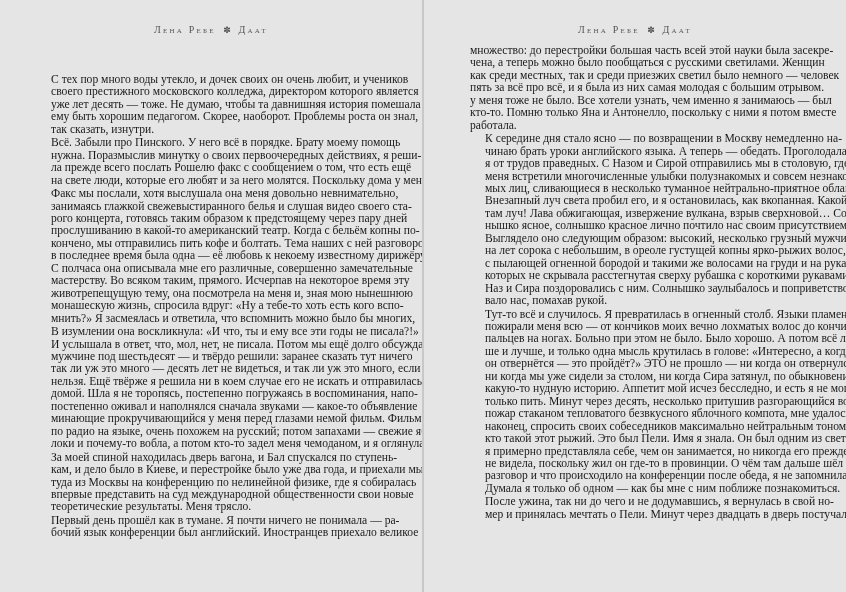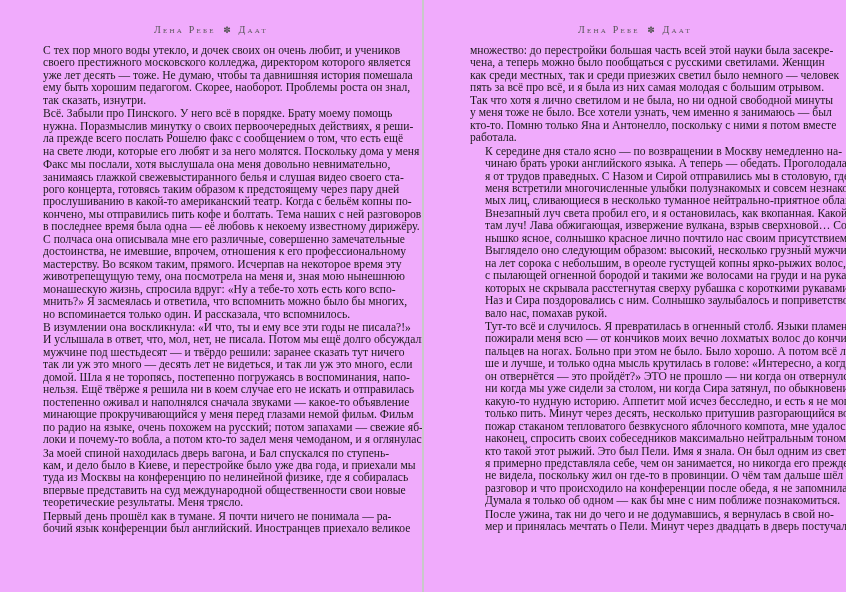--- a/index.html
+++ b/index.html
@@ -1,24 +1,24 @@
 <!DOCTYPE html>
 <html><head>
 <meta charset="utf-8">
 <style>
   html, body { margin: 0; padding: 0; background: #ffffff; }
   body { width: 846px; height: 592px; position: relative; overflow: hidden; font-family: "DejaVu Serif", serif; color: #1a1a1a; }
-  .page { position: absolute; top: 0; height: 592px; background: #f0abfc; }
+  .page { position: absolute; top: 0; height: 592px; background: #e5e5e5; }
   .page-left { left: 0; width: 422px; }
   .page-right { left: 424px; width: 422px; }
   .divider { position: absolute; left: 422px; top: 0; width: 2px; height: 592px; background: #c8c8c8; }
   .running-head { position: absolute; top: 24px; left: 0; width: 100%; text-align: center; font-family: "Liberation Serif", serif; font-size: 10px; letter-spacing: 2.2px; color: #555; font-variant: small-caps; }
   .running-head .orn { display: inline-block; margin: 0 3px; font-size: 9px; letter-spacing: 0; }
   .text-block { position: absolute; top: 45px; font-family: "Liberation Serif", serif; font-size: 11.6px; line-height: 12.45px; text-align: justify; hyphens: manual; }
-  .page-left .text-block { left: 28px; width: 342px; }
+  .page-left .text-block { left: 36px; width: 342px; margin-top: 29px; }
   .page-right .text-block { left: 46px; width: 341px; }
   .text-block p { margin: 0; text-indent: 15px; text-align-last: left; }
   .text-block p.cont { text-indent: 0; }
   .text-block p + p { margin-top: 1px; }
   .line { display: block; text-align: justify; text-align-last: justify; white-space: nowrap; }
   .line.last { text-align-last: left; }
   .folio { position: absolute; top: 596px; left: 0; width: 100%; text-align: left; font-family: "Liberation Serif", serif; font-size: 12px; color: #333; }
 </style>
 </head>
 <body>
@@ -44,34 +44,32 @@
         <span class="line">на свете люди, которые его любят и за него молятся. Поскольку дома у меня</span>
       </p>
       <p>
         <span class="line" style="text-indent: 15px;">Факс мы послали, хотя выслушала она меня довольно невнимательно,</span>
         <span class="line">занимаясь глажкой свежевыстиранного белья и слушая видео своего ста-</span>
         <span class="line">рого концерта, готовясь таким образом к предстоящему через пару дней</span>
         <span class="line">прослушиванию в какой-то американский театр. Когда с бельём копны по-</span>
         <span class="line">кончено, мы отправились пить кофе и болтать. Тема наших с ней разговоров</span>
         <span class="line">в последнее время была одна — её любовь к некоему известному дирижёру.</span>
         <span class="line">С полчаса она описывала мне его различные, совершенно замечательные</span>
-        <span class="line">достоинства, не имевшие, впрочем, отношения к его профессиональному</span>
         <span class="line">мастерству. Во всяком таким, прямого. Исчерпав на некоторое время эту</span>
         <span class="line">животрепещущую тему, она посмотрела на меня и, зная мою нынешнюю</span>
         <span class="line">монашескую жизнь, спросила вдруг: «Ну а тебе-то хоть есть кого вспо-</span>
         <span class="line">мнить?» Я засмеялась и ответила, что вспомнить можно было бы многих,</span>
-        <span class="line last">но вспоминается только один. И рассказала, что вспомнилось.</span>
       </p>
       <p>
         <span class="line" style="text-indent: 15px;">В изумлении она воскликнула: «И что, ты и ему все эти годы не писала?!»</span>
         <span class="line">И услышала в ответ, что, мол, нет, не писала. Потом мы ещё долго обсуждали,</span>
         <span class="line">мужчине под шестьдесят — и твёрдо решили: заранее сказать тут ничего</span>
         <span class="line">так ли уж это много — десять лет не видеться, и так ли уж это много, если</span>
+        <span class="line">нельзя. Ещё твёрже я решила ни в коем случае его не искать и отправилась</span>
         <span class="line">домой. Шла я не торопясь, постепенно погружаясь в воспоминания, напо-</span>
-        <span class="line">нельзя. Ещё твёрже я решила ни в коем случае его не искать и отправилась</span>
         <span class="line">постепенно оживал и наполнялся сначала звуками — какое-то объявление</span>
         <span class="line">минающие прокручивающийся у меня перед глазами немой фильм. Фильм</span>
         <span class="line">по радио на языке, очень похожем на русский; потом запахами — свежие яб-</span>
         <span class="line last">локи и почему-то вобла, а потом кто-то задел меня чемоданом, и я оглянулась.</span>
       </p>
       <p>
         <span class="line" style="text-indent: 15px;">За моей спиной находилась дверь вагона, и Бал спускался по ступень-</span>
         <span class="line">кам, и дело было в Киеве, и перестройке было уже два года, и приехали мы</span>
         <span class="line">туда из Москвы на конференцию по нелинейной физике, где я собиралась</span>
         <span class="line">впервые представить на суд международной общественности свои новые</span>
@@ -92,21 +90,20 @@
     <span>Лена Ребе</span>
     <span class="orn">✽</span>
     <span>Даат</span>
   </div>
   <div class="text-block">
       <p class="cont">
         <span class="line">множество: до перестройки большая часть всей этой науки была засекре-</span>
         <span class="line">чена, а теперь можно было пообщаться с русскими светилами. Женщин</span>
         <span class="line">как среди местных, так и среди приезжих светил было немного — человек</span>
         <span class="line">пять за всё про всё, и я была из них самая молодая с большим отрывом.</span>
-        <span class="line">Так что хотя я лично светилом и не была, но ни одной свободной минуты</span>
         <span class="line">у меня тоже не было. Все хотели узнать, чем именно я занимаюсь — был</span>
         <span class="line">кто-то. Помню только Яна и Антонелло, поскольку с ними я потом вместе</span>
         <span class="line last">работала.</span>
       </p>
       <p>
         <span class="line" style="text-indent: 15px;">К середине дня стало ясно — по возвращении в Москву немедленно на-</span>
         <span class="line">чинаю брать уроки английского языка. А теперь — обедать. Проголодалась</span>
         <span class="line">я от трудов праведных. С Назом и Сирой отправились мы в столовую, где</span>
         <span class="line">меня встретили многочисленные улыбки полузнакомых и совсем незнако-</span>
         <span class="line">мых лиц, сливающиеся в несколько туманное нейтрально-приятное облако.</span>

